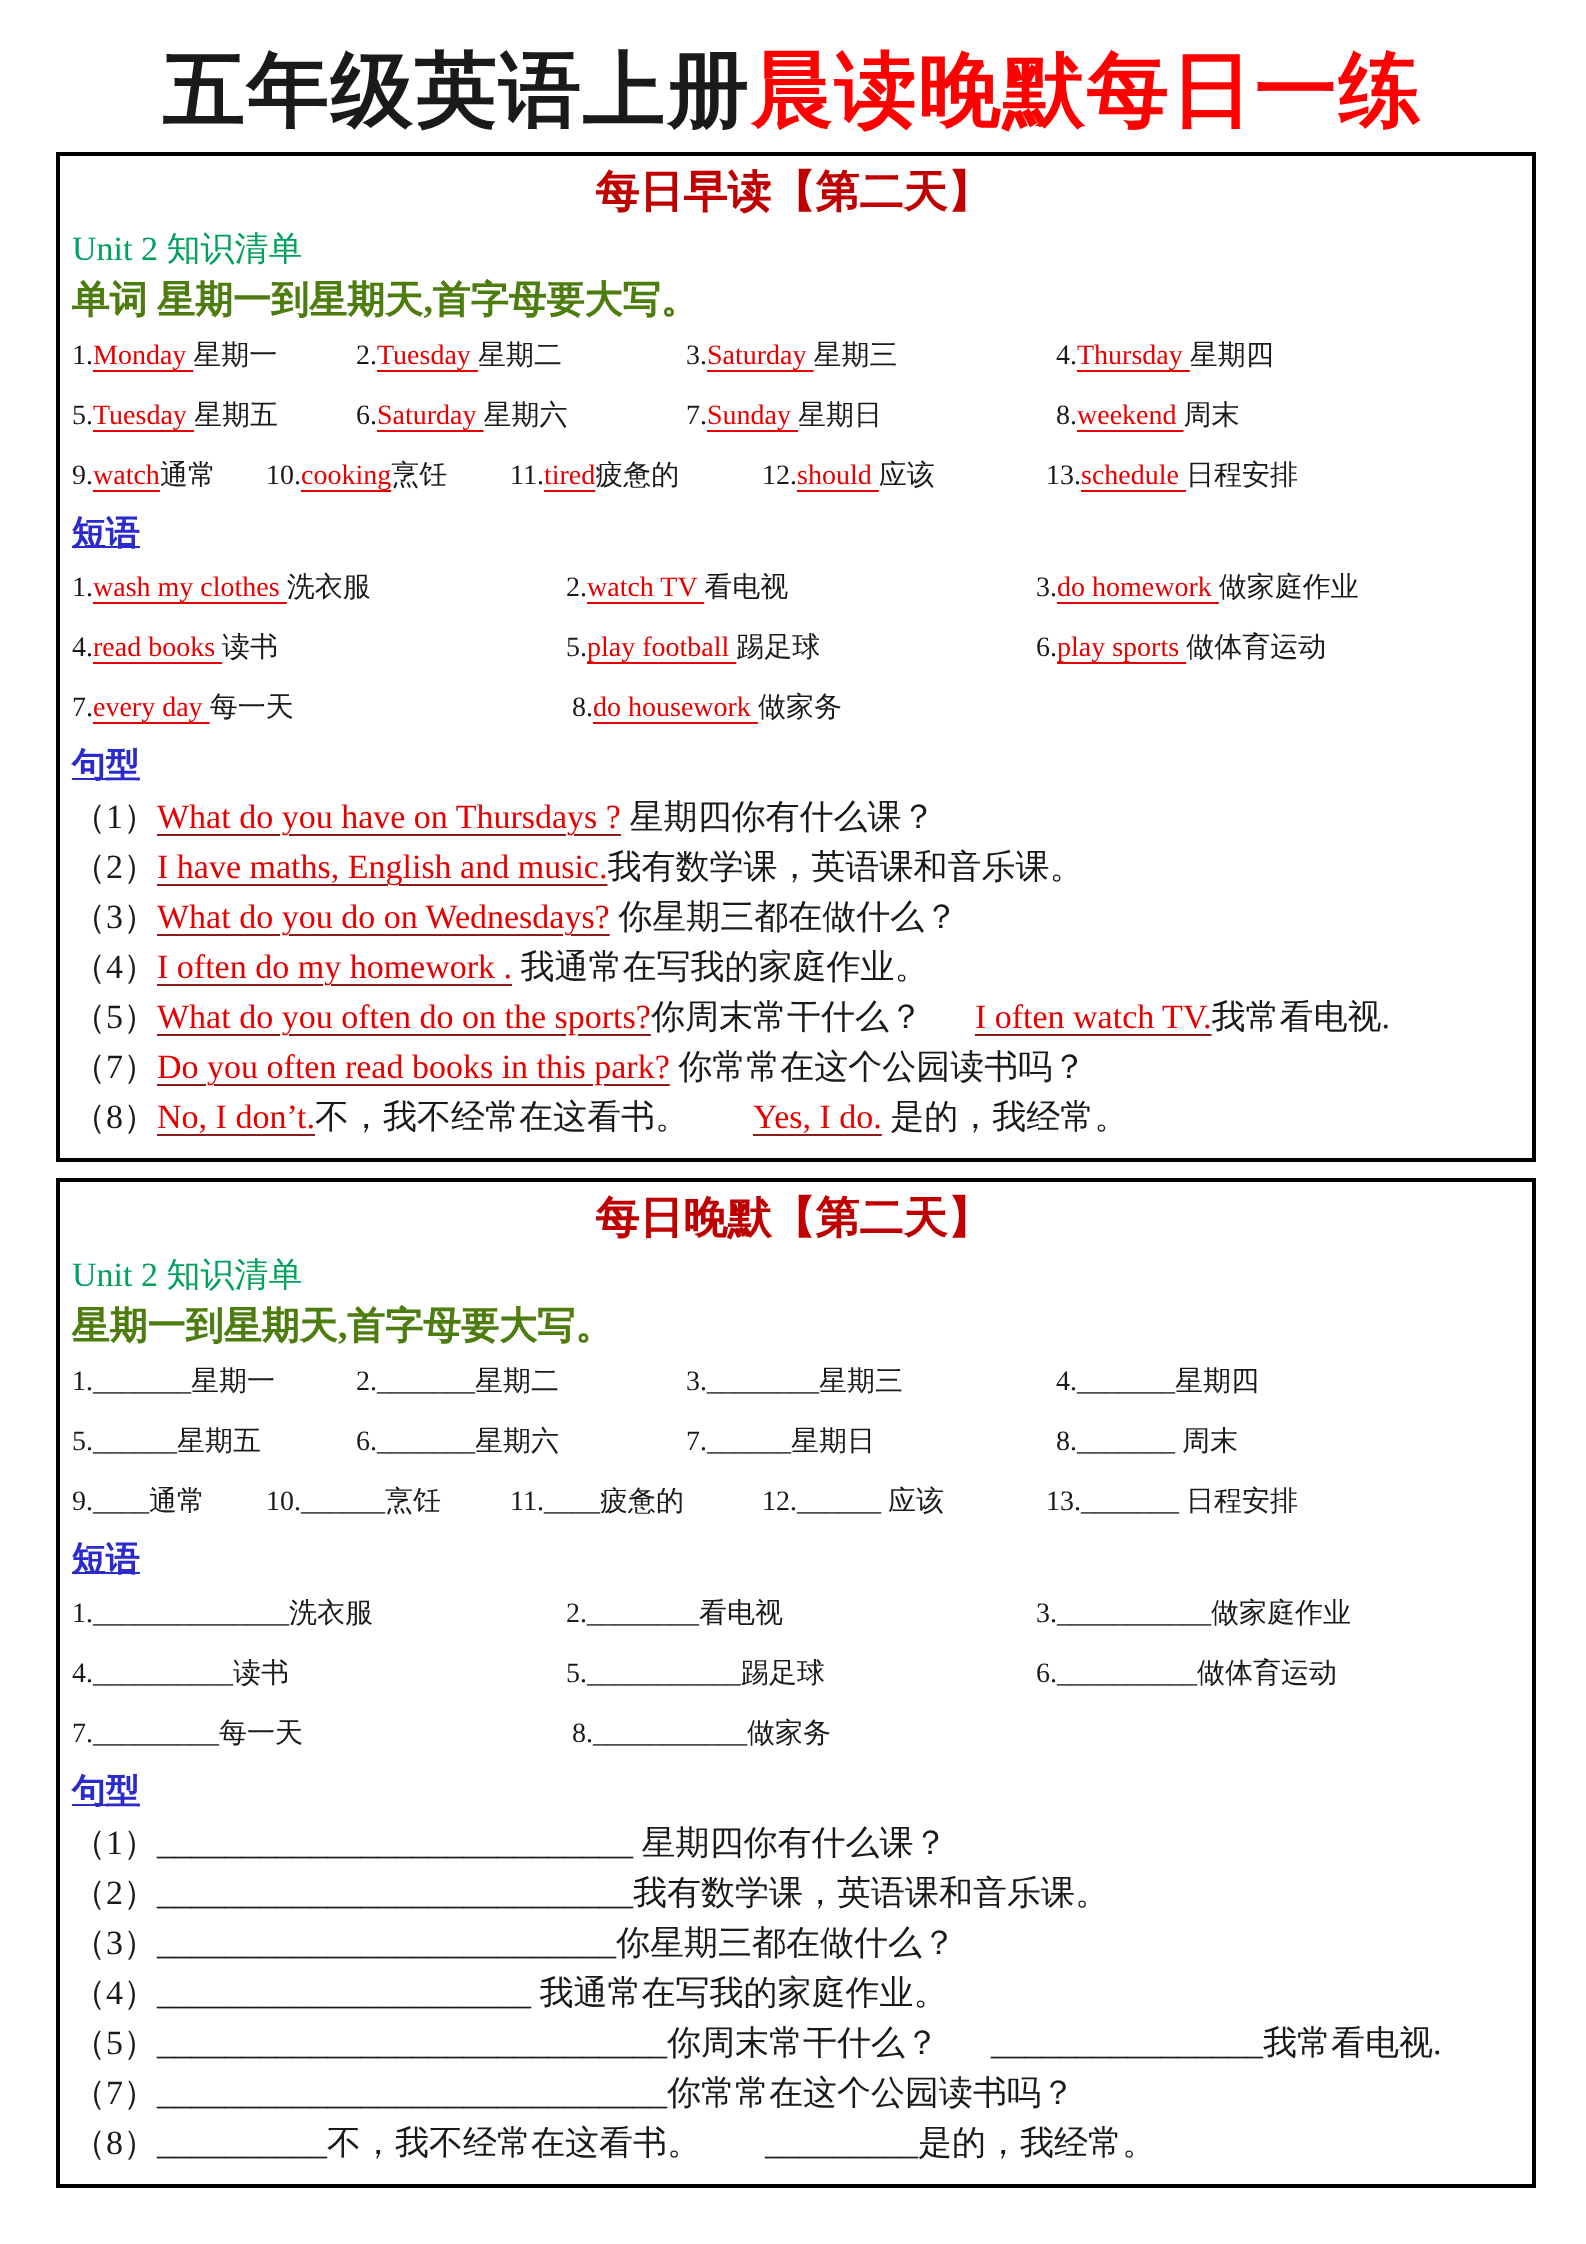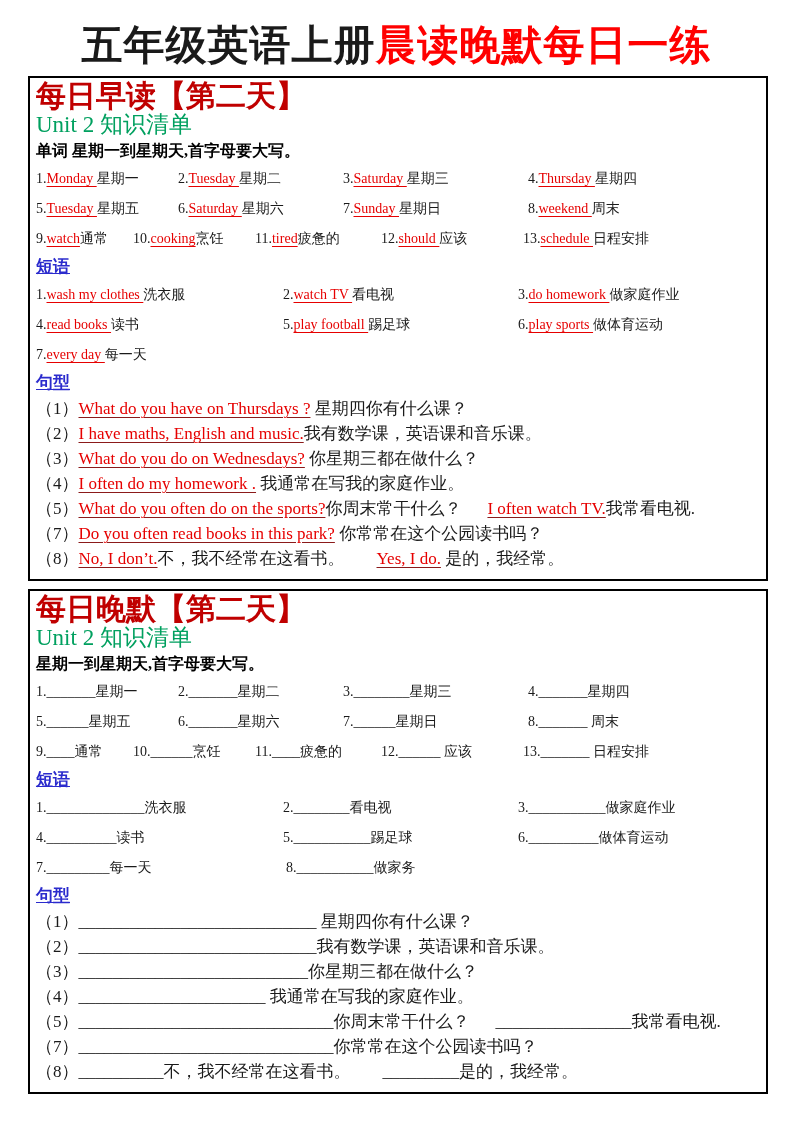--- a/index.html
+++ b/index.html
@@ -2,23 +2,23 @@
 <html><head>
 <meta charset="utf-8">
 <style>
   html,body{margin:0;padding:0;background:#ffffff;}
   body{width:793px;min-height:1122px;color:#1a1a1a;font-family:"Liberation Serif", serif;}
   .page-title{margin-top:20px;text-align:center;font-family:"Liberation Sans", sans-serif;
     font-weight:700;font-size:41px;line-height:50px;letter-spacing:1px;white-space:nowrap;}
   .page-title .t-red{color:#ff0000;margin-top:36px;}
   .box{border:2px solid #000;margin:6px 25px 0 28px;padding:2px 8px 8px 6px;}
   .box + .box{margin-top:8px;}
-  .sec-head{text-align:left;color:#c00000;font-weight:700;font-size:30px;line-height:32px;}
-  .unit{color:#00a05f;font-size:23px;line-height:26px;}
-  .intro{color:#000000;font-weight:700;font-size:16px;line-height:26px;}
+  .sec-head{text-align:center;color:#c00000;font-weight:700;font-size:22px;line-height:32px;}
+  .unit{color:#00a05f;font-size:17px;line-height:26px;}
+  .intro{color:#4d7c0f;font-weight:700;font-size:19px;line-height:26px;}
   .label{color:#2b2bcd;font-weight:700;font-size:17px;line-height:26px;text-decoration:underline;}
   .wrow{display:flex;font-size:14px;line-height:30px;white-space:nowrap;}
   .wr4 > .c:nth-child(1){width:142px;} .wr4 > .c:nth-child(2){width:165px;}
   .wr4 > .c:nth-child(3){width:185px;} .wr4 > .c:nth-child(4){flex:1;}
   .wr5 > .c:nth-child(1){width:97px;}  .wr5 > .c:nth-child(2){width:122px;}
   .wr5 > .c:nth-child(3){width:126px;} .wr5 > .c:nth-child(4){width:142px;}
   .wr5 > .c:nth-child(5){flex:1;}
   .pr3 > .c:nth-child(1){width:247px;} .pr3 > .c:nth-child(2){width:235px;}
   .pr3 > .c:nth-child(3){flex:1;}
   .pr2 > .c:nth-child(1){width:250px;} .pr2 > .c:nth-child(2){flex:1;}
@@ -65,20 +65,21 @@
     <span class="c"><span class="no">2.</span><span class="en">watch TV </span><span class="cn">看电视</span></span>
     <span class="c"><span class="no">3.</span><span class="en">do homework </span><span class="cn">做家庭作业</span></span>
   </div>
   <div class="wrow pr3">
     <span class="c"><span class="no">4.</span><span class="en">read books </span><span class="cn">读书</span></span>
     <span class="c"><span class="no">5.</span><span class="en">play football </span><span class="cn">踢足球</span></span>
     <span class="c"><span class="no">6.</span><span class="en">play sports </span><span class="cn">做体育运动</span></span>
   </div>
   <div class="wrow pr2">
     <span class="c"><span class="no">7.</span><span class="en">every day </span><span class="cn">每一天</span></span>
+    <span class="c"><span class="no">8.</span><span class="en">do housework </span><span class="cn">做家务</span></span>
   </div>
 
   <div class="label">句型</div>
   <div class="sent"><span class="no">（1）</span><span class="en">What do you have on Thursdays ?</span><span class="cn"> 星期四你有什么课？</span></div>
   <div class="sent"><span class="no">（2）</span><span class="en">I have maths, English and music.</span><span class="cn">我有数学课，英语课和音乐课。</span></div>
   <div class="sent"><span class="no">（3）</span><span class="en">What do you do on Wednesdays?</span><span class="cn"> 你星期三都在做什么？</span></div>
   <div class="sent"><span class="no">（4）</span><span class="en">I often do my homework .</span><span class="cn"> 我通常在写我的家庭作业。</span></div>
   <div class="sent"><span class="no">（5）</span><span class="en">What do you often do on the sports?</span><span class="cn">你周末常干什么？</span><span class="en seg2">I often watch TV.</span><span class="cn">我常看电视.</span></div>
   <div class="sent"><span class="no">（7）</span><span class="en">Do you often read books in this park?</span><span class="cn"> 你常常在这个公园读书吗？</span></div>
   <div class="sent"><span class="no">（8）</span><span class="en">No, I don’t.</span><span class="cn">不，我不经常在这看书。</span><span class="en seg2e">Yes, I do.</span><span class="cn"> 是的，我经常。</span></div>

